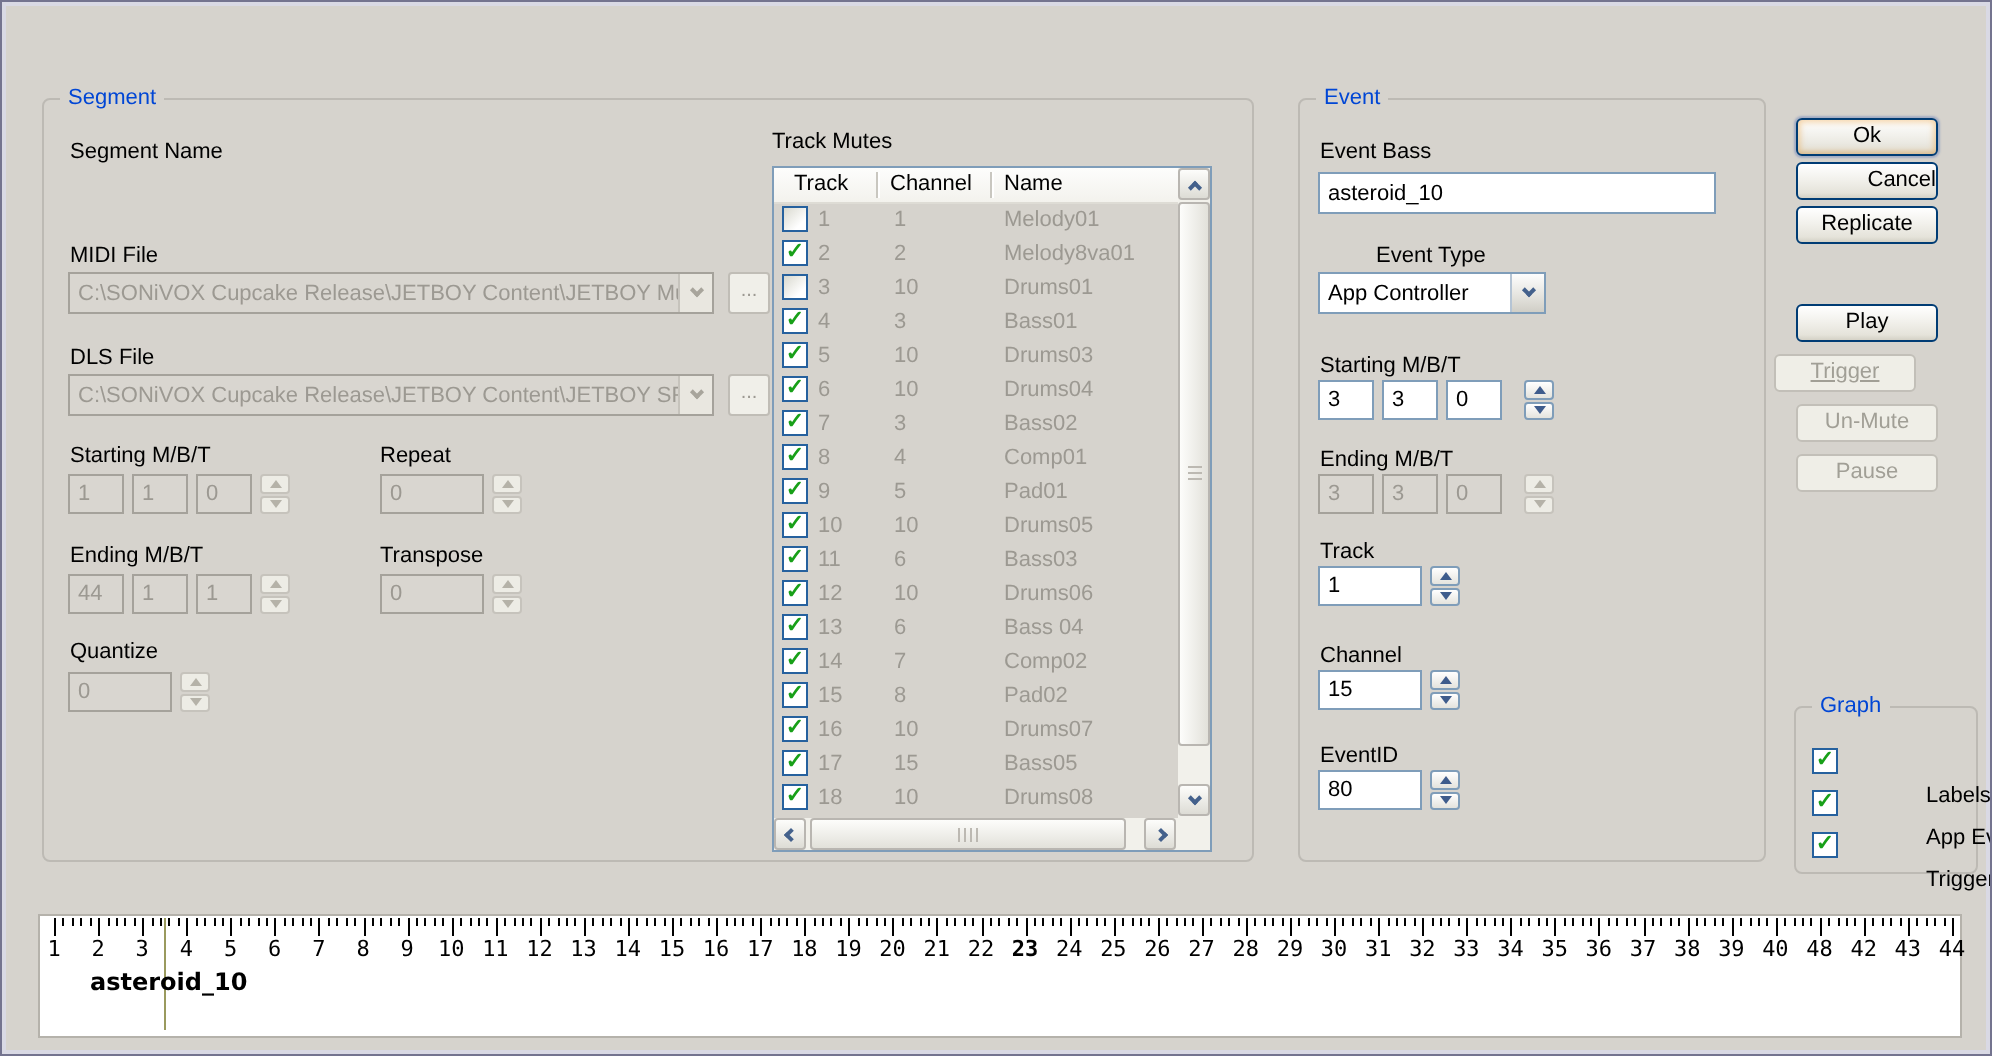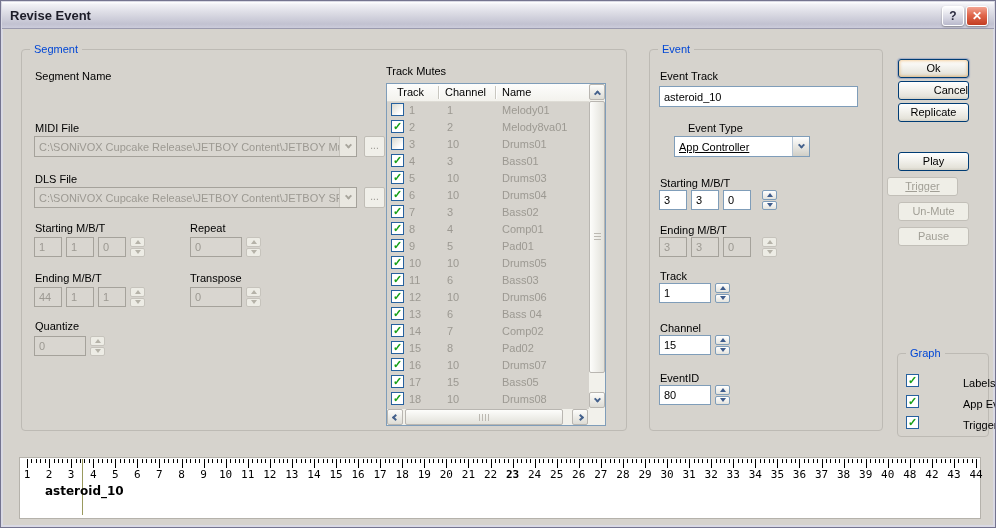--- a/index.html
+++ b/index.html
@@ -95,37 +95,26 @@
   .tick.major { height:9px; }
   .tick.minor { height:4px; }
   .rnum { position:absolute; top:10px; font-family:"DejaVu Sans Mono", monospace; font-size:11px; color:#000;
     transform:translateX(-50%); }
   .marker { position:absolute; top:1px; width:1px; height:56px; background:#9A9A5E; }
   .evlabel { position:absolute; left:25px; top:26px; font-size:12px; font-weight:bold; color:#000;
     font-family:"DejaVu Sans", sans-serif; }
   
   .gopt { position:absolute; left:8px; height:14px; }
   .gopt .cbx { left:0; top:0; }
-  .gopt span.gl { position:absolute; left:17px; top:3px; font-size:11px; color:#000; white-space:nowrap;padding-left:40px; }
+  .gopt span.gl { position:absolute; left:17px; top:18px; font-size:11px; color:#000; white-space:nowrap;padding-left:40px; }
 </style>
 </head>
 <body>
 
 <div class="window">
-  <div class="titlebar">
-    <span class="title">Revise Event</span>
-    <div class="tbbtns">
-      <div class="tbbtn help">
-          <span>?</span>
-        </div>
-      <div class="tbbtn close">
-          <span>✕</span>
-        </div>
-    </div>
-  </div>
 
   <div class="client">
 
     <div class="grp" style="left:20px;top:20px;width:606px;height:382px;">
       <span class="glabel">Segment</span>
 
       <span class="lbl" style="left:13px;top:20px;">Segment Name</span>
 
       <span class="lbl" style="left:13px;top:72px;">MIDI File</span>
       <div class="combo dis" style="left:12px;top:86px;width:323px;">
@@ -345,25 +334,25 @@
         <div class="sbbtn" style="left:185px;top:0;">
             <i class="chv rt"></i>
           </div>
       </div>
       <div class="corner"></div>
     </div>
 
     <div class="grp" style="left:648px;top:20px;width:234px;height:382px;">
       <span class="glabel">Event</span>
 
-      <span class="lbl" style="left:10px;top:20px;">Event Track</span>
+      <span class="lbl" style="left:10px;top:20px;">Event Bass</span>
       <input class="tb" style="left: 9px; top: 36px; width: 199px;" value="asteroid_10">
 
       <span class="lbl" style="left:10px;top:72px;margin-left:28px;">Event Type</span>
-      <div class="combo" style="left:24px;top:86px;width:136px;text-decoration:underline;">
+      <div class="combo" style="left:9px;top:86px;width:114px;">
         <span class="cfield">App Controller</span>
         <span class="cbtn">
             <i class="chv down"></i>
           </span>
       </div>
 
       <span class="lbl" style="left:10px;top:127px;">Starting M/B/T</span>
       <input class="tb mbt" style="left: 9px; top: 140px;" value="3">
       <input class="tb mbt" style="left: 41px; top: 140px;" value="3">
       <input class="tb mbt" style="left: 73px; top: 140px;" value="0">

